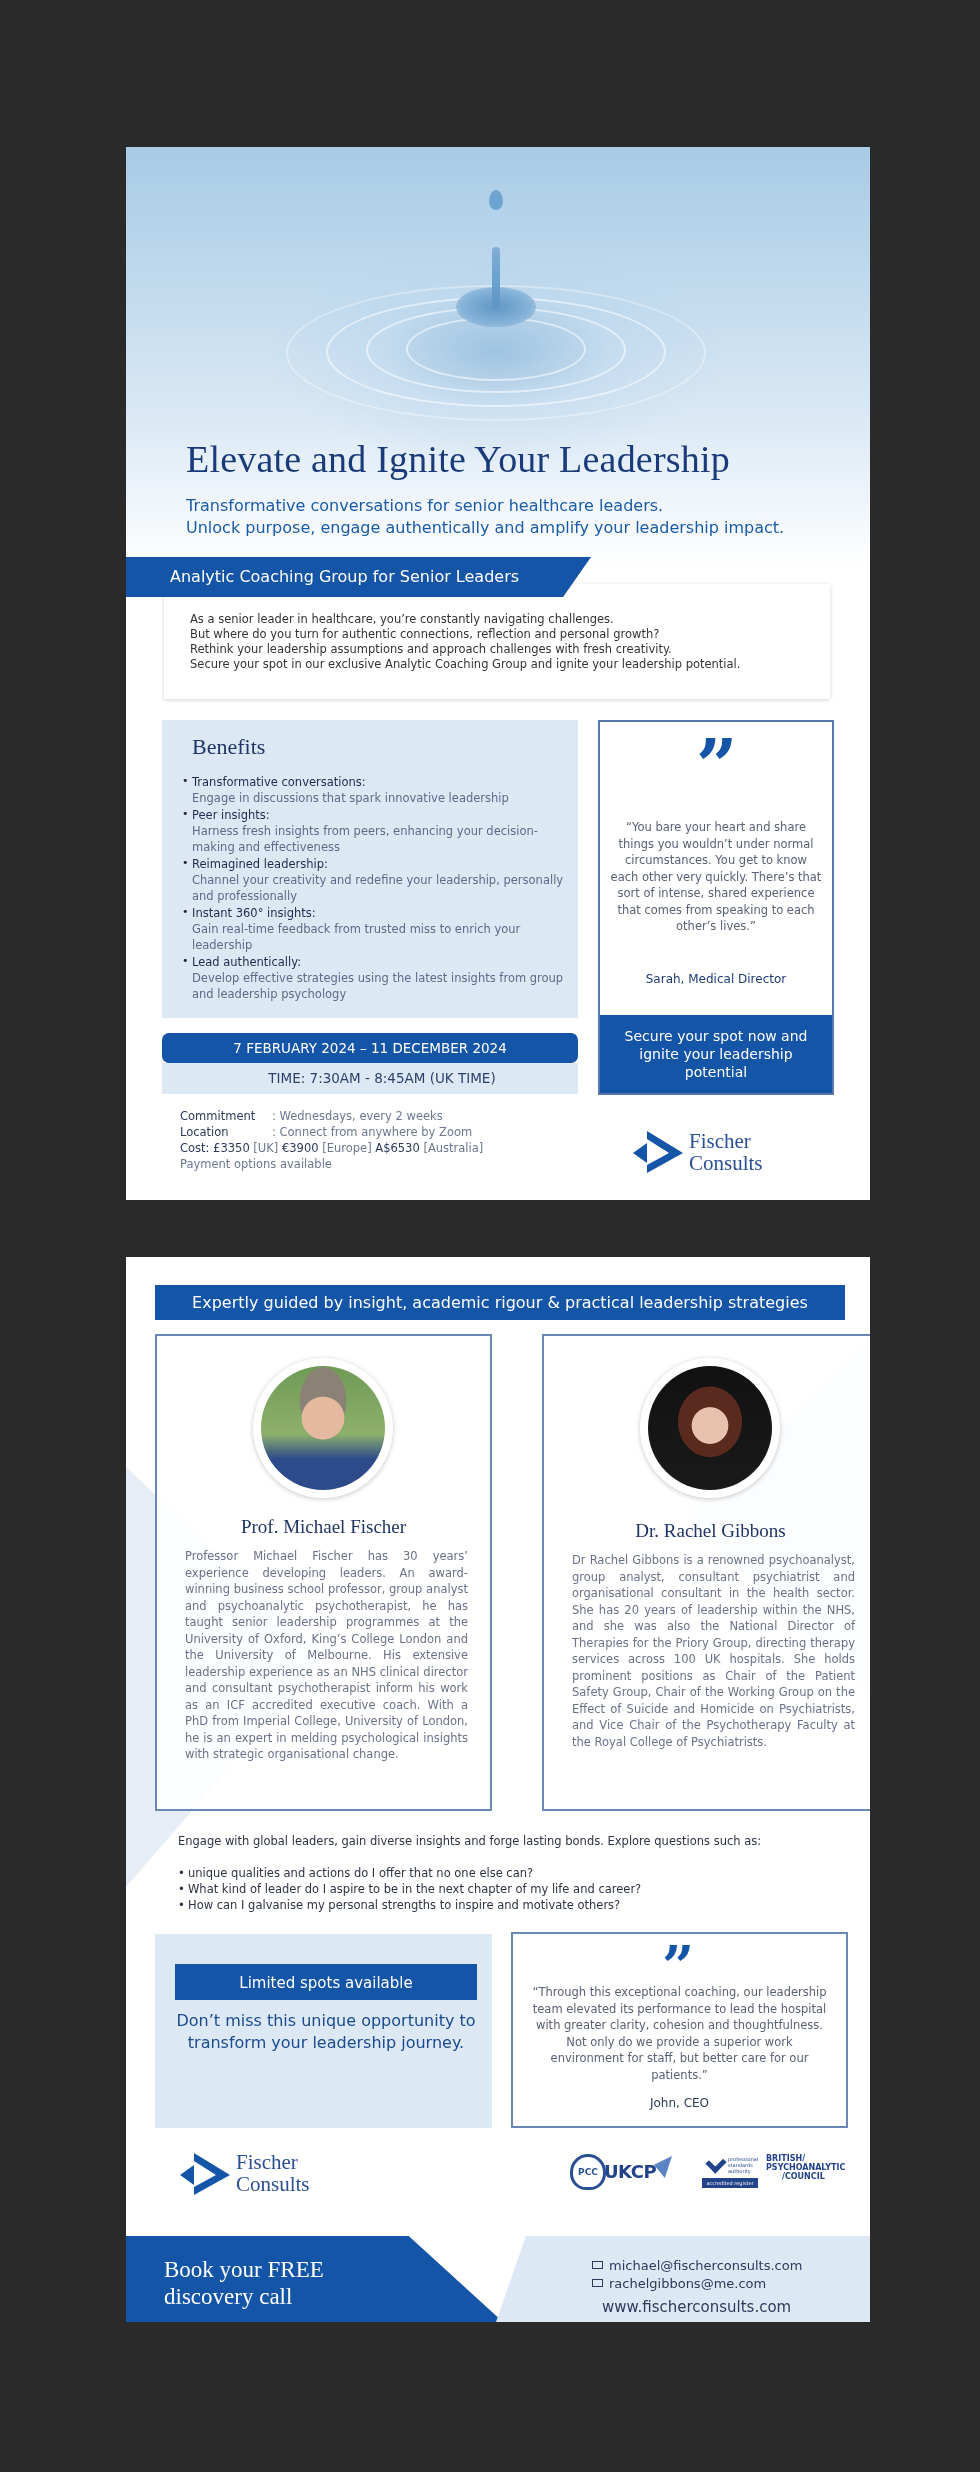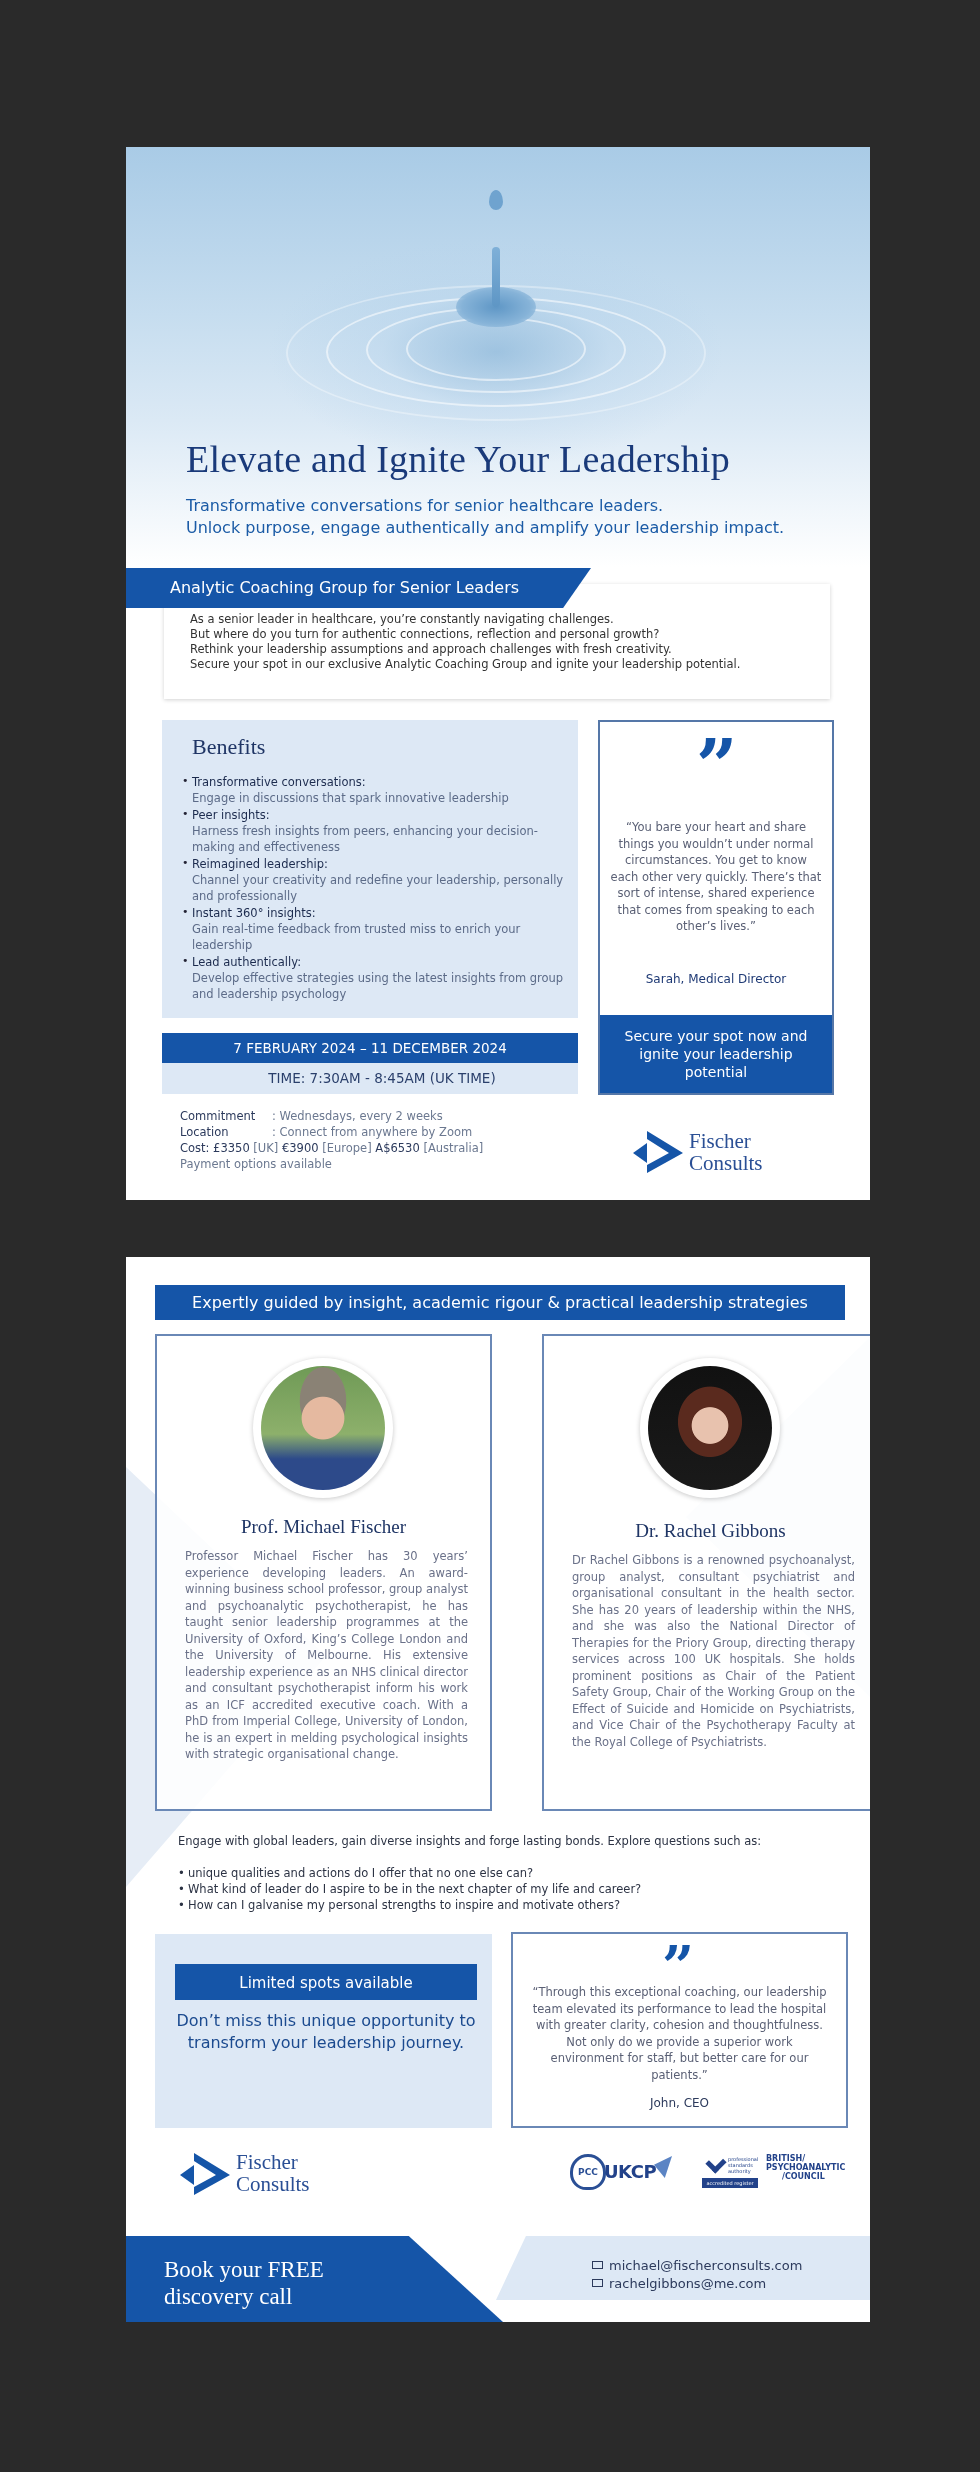--- a/index.html
+++ b/index.html
@@ -18,21 +18,21 @@
     background: radial-gradient(ellipse at center, rgba(120,170,210,0.55) 0%, rgba(180,210,235,0.35) 35%, rgba(255,255,255,0) 70%); }
   .ripple { position: absolute; border: 2px solid rgba(255,255,255,0.55); border-radius: 50%; }
   .drop { position: absolute; background: #6fa3cf; border-radius: 50% 50% 50% 50% / 60% 60% 40% 40%; }
   .splash { position: absolute; left: 330px; top: 140px; width: 80px; height: 40px; border-radius: 50%;
     background: radial-gradient(ellipse at center, #5f97c6 0%, #86b3d8 60%, rgba(134,179,216,0) 100%); }
   .stem { position: absolute; left: 366px; top: 100px; width: 8px; height: 60px; background: linear-gradient(#7fb0d8, #5e96c5); border-radius: 4px; }
 
   .hero-title { position: absolute; left: 60px; top: 290px; font-size: 38px; color: #1a3a7a; letter-spacing: 0.2px; }
   .hero-sub { position: absolute; left: 60px; top: 348px; font-size: 16px; line-height: 22px; color: #1b5ba6; }
 
-  .banner1 { position: absolute; left: 0; top: 421px; width: 465px; height: 40px; background: #1555a8;
+  .banner1 { position: absolute; left: 0; top: 410px; width: 465px; height: 40px; background: #1555a8;
     clip-path: polygon(0 0, 100% 0, 94% 100%, 0 100%); }
   .banner1 span { position: absolute; left: 44px; top: 10px; font-size: 16px; color: #fff; }
 
   .intro-card { position: absolute; left: 38px; top: 437px; width: 666px; height: 115px; background: #fff;
     box-shadow: 0 1px 4px rgba(0,0,0,0.18); }
   .intro-card p { position: absolute; left: 26px; top: 28px; font-size: 11.5px; line-height: 15px; color: #333; }
 
   .benefits { position: absolute; left: 36px; top: 573px; width: 416px; height: 298px; background: #dde8f5; }
   .benefits h3 { position: absolute; left: 30px; top: 14px; font-size: 22px; color: #1f3565; font-weight: normal; }
   .benefits ul { position: absolute; left: 20px; top: 54px; width: 390px; list-style: none; }
@@ -42,21 +42,21 @@
   .benefits .b-desc { display: block; font-size: 11.5px; line-height: 16px; color: #5c6b88; }
 
   .quote1 { position: absolute; left: 472px; top: 573px; width: 236px; height: 375px; border: 2px solid #5577a8; background: #fff; }
   .quote-mark { position: absolute; font-family: "DejaVu Serif", serif; font-weight: bold; color: #1555a8; }
   .quote1 .quote-mark { left: 96px; top: 8px; font-size: 72px; line-height: 72px; }
   .quote1 .q-text { position: absolute; left: 10px; top: 97px; width: 212px; text-align: center; font-size: 11.5px; line-height: 16.5px; color: #5a6075; }
   .quote1 .q-author { position: absolute; left: 0; top: 250px; width: 232px; text-align: center; font-size: 12px; color: #1f3a75; }
   .cta1 { position: absolute; left: 0; bottom: 0; width: 232px; height: 78px; background: #1555a8; }
   .cta1 span { position: absolute; left: 10px; top: 12px; width: 212px; text-align: center; font-size: 14px; line-height: 18px; color: #fff; }
 
-  .date-bar { position: absolute; left: 36px; top: 886px; width: 416px; height: 30px; background: #1555a8; text-align: center; }
+  .date-bar { position: absolute; left: 36px; top: 886px; width: 416px; height: 30px; background: #1555a8; text-align: center; border-radius: 7px; }
   .date-bar span { font-size: 13.5px; line-height: 30px; color: #fff; }
   .time-bar { position: absolute; left: 36px; top: 916px; width: 416px; height: 31px; background: #dde8f5; text-align: center; padding-left: 24px; }
   .time-bar span { font-size: 13.5px; line-height: 31px; color: #2a3f6b; }
 
   .details { position: absolute; left: 54px; top: 961px; font-size: 11.5px; line-height: 16px; color: #2c3a5c; }
   .details .row { white-space: nowrap; }
   .details .lbl { display: inline-block; width: 92px; color: #2c3a5c; }
   .details .val { color: #6b7890; }
   .details .light { color: #6b7890; }
 
@@ -115,21 +115,21 @@
   .psa { left: 576px; width: 56px; }
   .psa .check { position: absolute; left: 6px; top: 2px; width: 16px; height: 14px; border-bottom: 5px solid #22428a; border-left: 5px solid #22428a; transform: rotate(-45deg); }
   .psa .small { position: absolute; left: 26px; top: 2px; font-size: 5px; line-height: 6px; color: #22428a; }
   .psa .reg { position: absolute; left: 0; top: 24px; width: 56px; height: 10px; background: #22428a; color: #fff; font-size: 5px; line-height: 10px; text-align: center; }
   .bpc { left: 640px; width: 80px; }
   .bpc span { display: block; font-size: 8px; font-weight: bold; line-height: 9px; color: #22428a; }
 
   .book { position: absolute; left: 0; top: 979px; width: 377px; height: 86px; background: #1555a8;
     clip-path: polygon(0 0, 75% 0, 100% 100%, 0 100%); }
   .book span { position: absolute; left: 38px; top: 20px; font-size: 23px; line-height: 27px; color: #fff; font-family: "Liberation Serif", serif; }
-  .contact { position: absolute; left: 370px; top: 979px; width: 374px; height: 64px; background: #dde8f5;
+  .contact { position: absolute; left: 370px; top: 979px; width: 374px; height: 86px; background: #dde8f5;
     clip-path: polygon(8% 0, 100% 0, 100% 100%, 0 100%); text-decoration: underline; }
   .contact .mail { position: absolute; left: 96px; font-size: 13px; line-height: 16px; color: #2c3a5c; }
   .contact .mail i { display: inline-block; width: 11px; height: 8px; border: 1px solid #2c3a5c; margin-right: 6px; vertical-align: 1px; }
   .contact .m1 { top: 22px; }
   .contact .m2 { top: 40px; }
   .contact .web { position: absolute; left: 106px; top: 62px; font-size: 15px; color: #2c3a5c; }
 </style>
 </head>
 <body>
 

